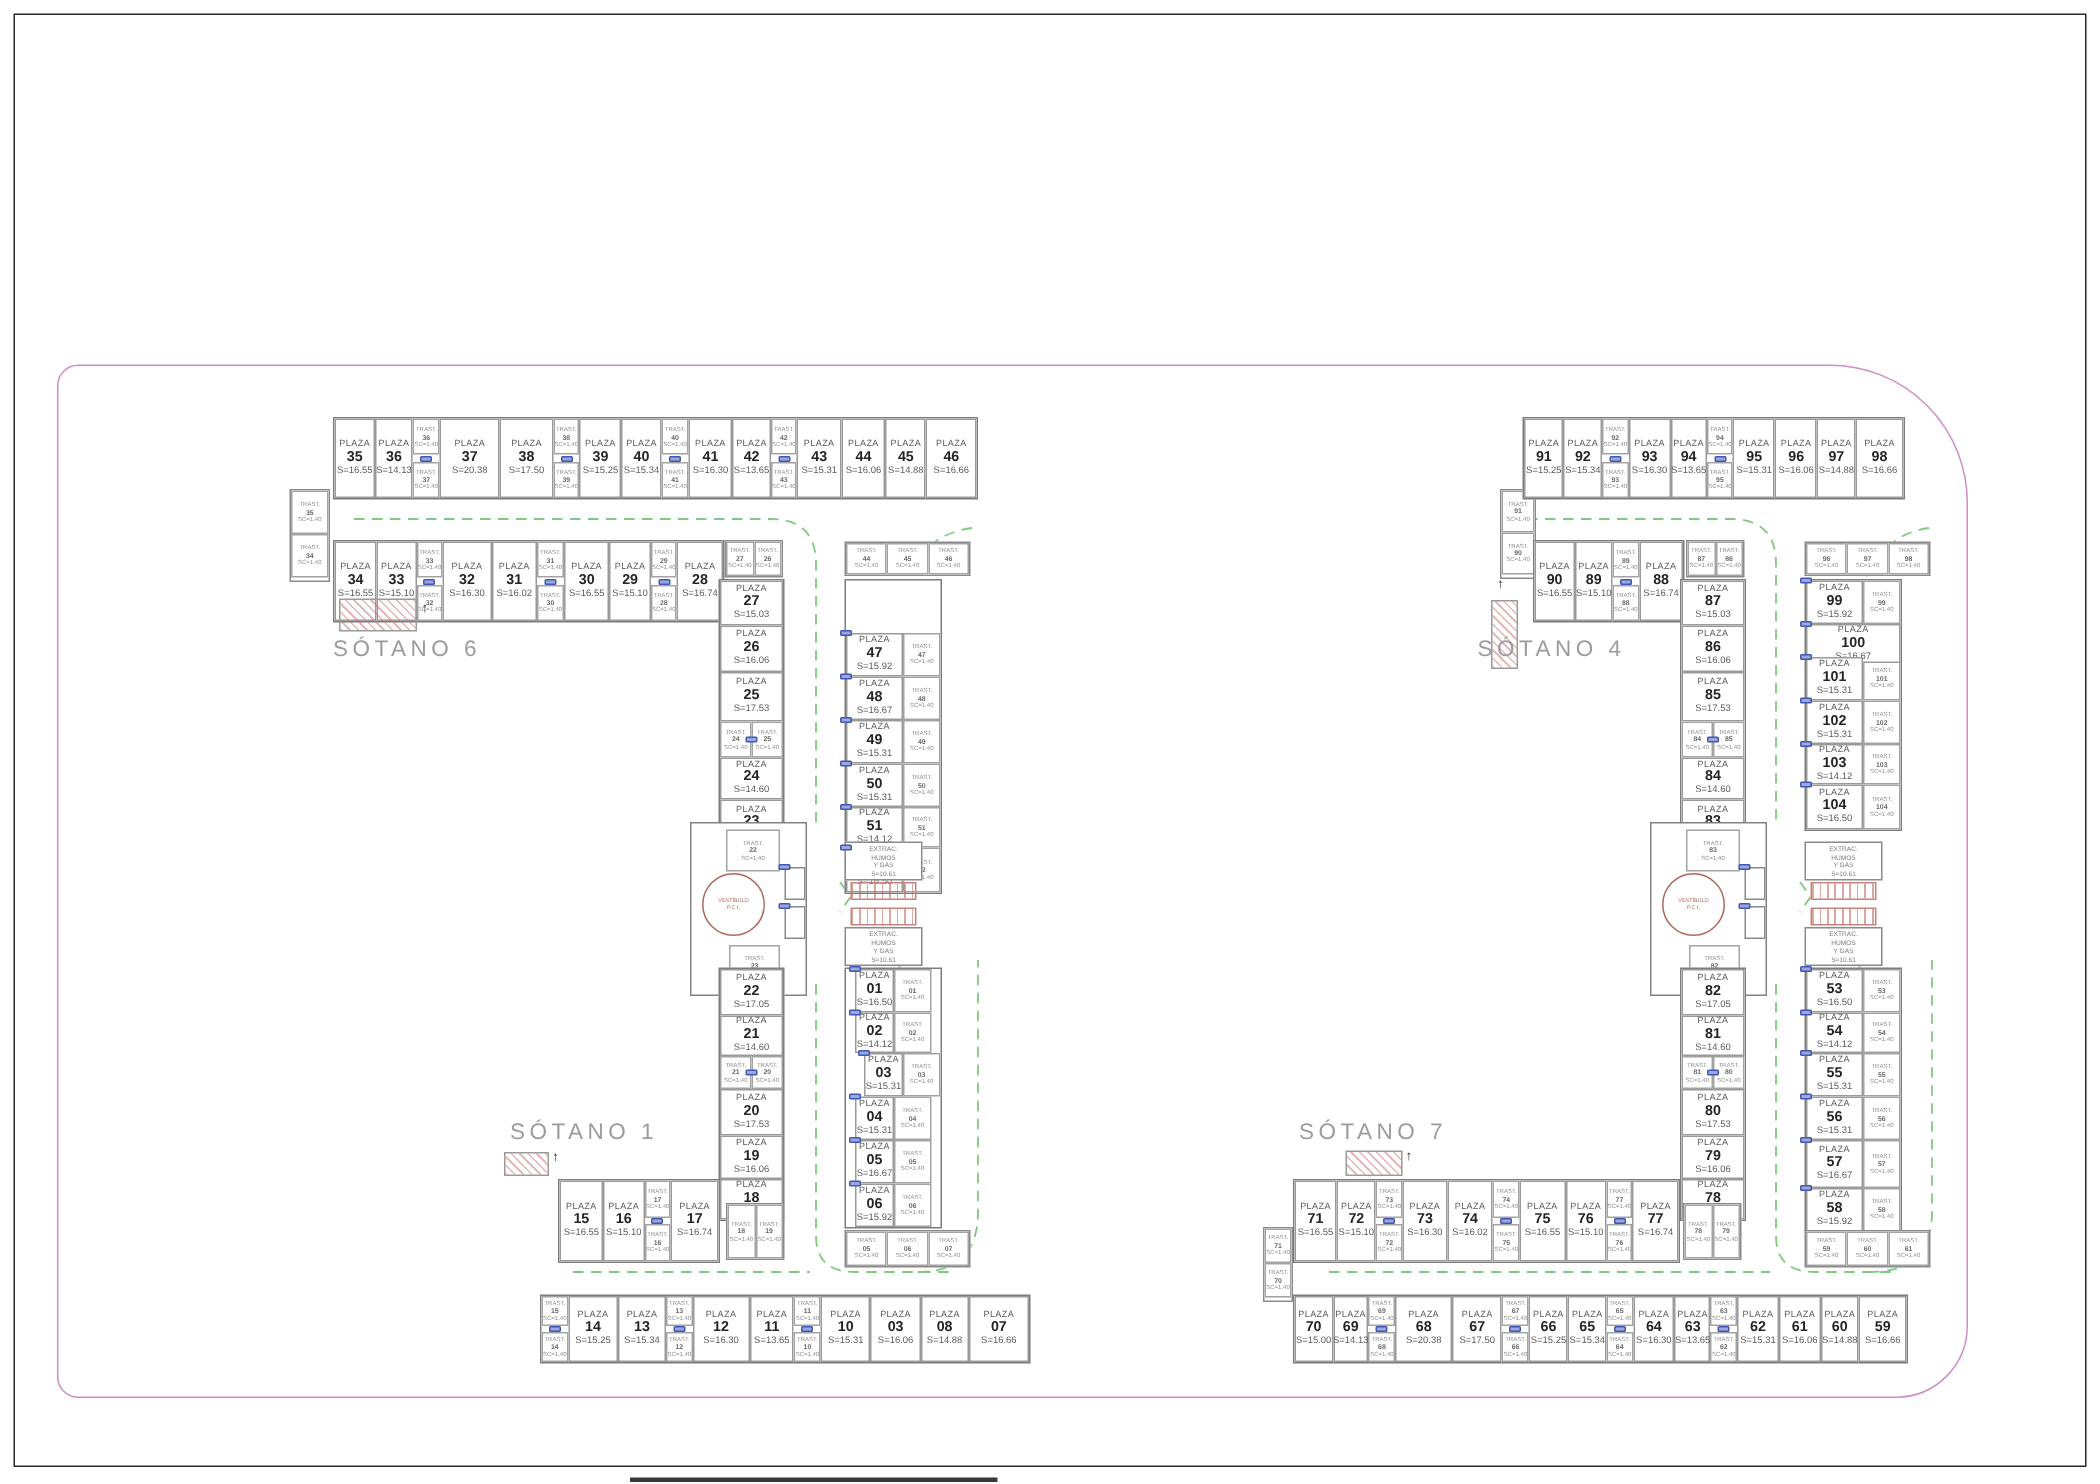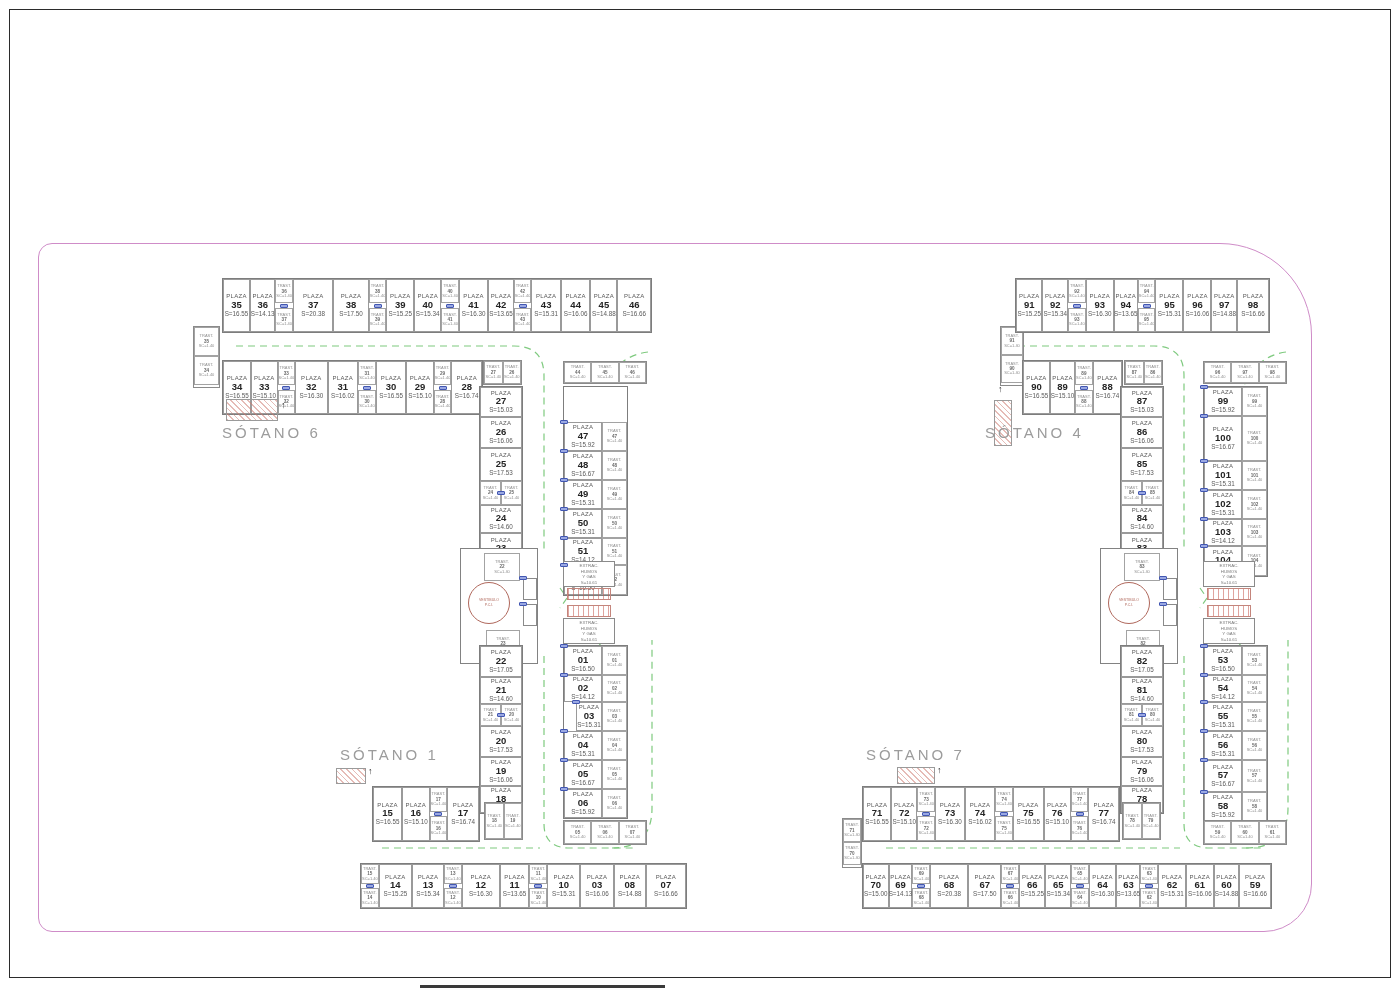--- a/index.html
+++ b/index.html
@@ -485,21 +485,21 @@
         <span class="pa">S=15.03</span>
       </div>
     </div>
     <div class="extract" style="left: 563px; top: 618px; width: 52px; height: 26px;">
       <span>EXTRAC.</span>
       <span>HUMOS</span>
       <span>Y GAS</span>
       <span>S=10.61</span>
     </div>
     <div class="hatch" style="left: 567px; top: 605px; width: 44px; height: 12px;"></div>
-    <div class="grp-col" style="left: 563px; top: 645px; width: 65px;">
+    <div class="grp-col" style="left: 563px; top: 645px; width: 65px; align-items: center;">
       <div class="ctrow" style="height: 29px;">
         <div class="plaza">
           <span class="pl">PLAZA</span>
           <span class="pn">01</span>
           <span class="pa">S=16.50</span>
           <div class="door cdoor"></div>
         </div>
         <div class="tbox" style="width: 25px;">
           <span>TRAST.</span>
           <span class="tn">01</span>
@@ -902,21 +902,21 @@
           <span class="pn">99</span>
           <span class="pa">S=15.92</span>
           <div class="door cdoor"></div>
         </div>
         <div class="tbox" style="width: 25px;">
           <span>TRAST.</span>
           <span class="tn">99</span>
           <span>SC=1.40</span>
         </div>
       </div>
-      <div class="ctrow" style="height: 45px;">
+      <div class="ctrow" style="height: 22px; flex-direction: column;">
         <div class="plaza">
           <span class="pl">PLAZA</span>
           <span class="pn">100</span>
           <span class="pa">S=16.67</span>
           <div class="door cdoor"></div>
         </div>
         <div class="tbox" style="width: 25px;">
           <span>TRAST.</span>
           <span class="tn">100</span>
           <span>SC=1.40</span>

